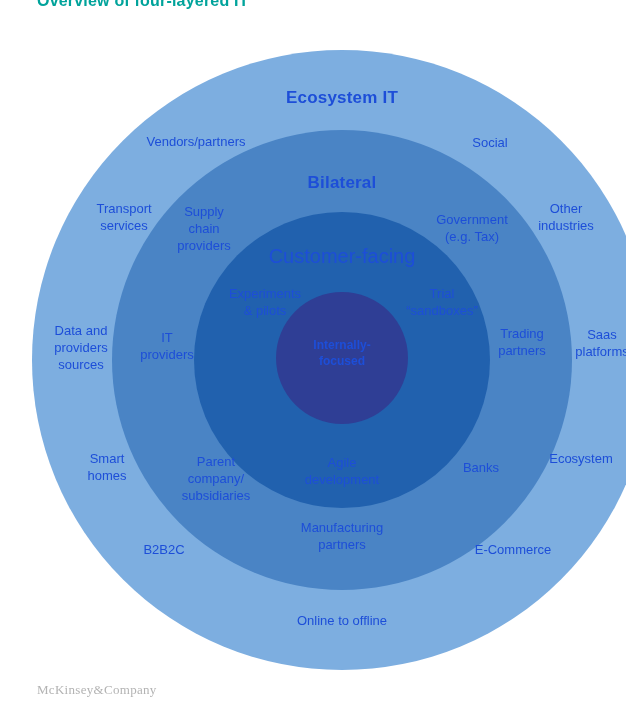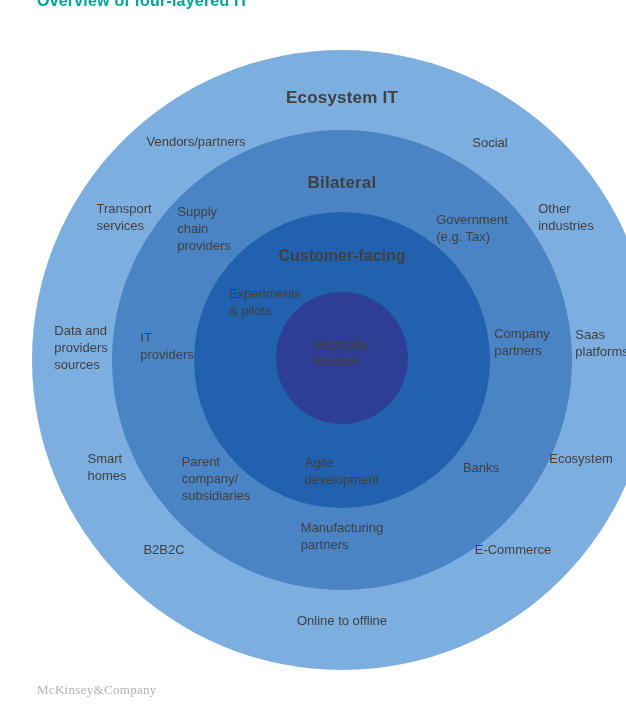--- a/index.html
+++ b/index.html
@@ -26,33 +26,34 @@
     position: absolute;
     border-radius: 50%;
   }
   .ring1 { left: 3px;   top: 50px;  width: 620px; height: 620px; background: #7DAEE0; }
   .ring2 { left: 83px;  top: 130px; width: 460px; height: 460px; background: #4A84C5; }
   .ring3 { left: 165px; top: 212px; width: 296px; height: 296px; background: #2161AE; }
   .core  { left: 247px; top: 292px; width: 132px; height: 132px; background: #2F3E95; }
   .lbl {
     position: absolute;
     transform: translate(-50%, -50%);
-    color: #404040;
+    color: #1d4ed8;
     font-size: 13px;
     line-height: 1.3;
+    text-align: center;
     white-space: pre-line;
   }
   .ring-title {
     font-size: 17px;
     font-weight: bold;
     letter-spacing: 0.2px;
   }
   .sub-title {
-    font-size: 16px;
-    font-weight: bold;
+    font-size: 20px;
+    font-weight: normal;
   }
   .core-title {
     font-size: 12px;
     font-weight: bold;
     line-height: 1.35;
   }
   .footer {
     position: absolute;
     left: 8px;
     top: 682px;
@@ -94,32 +95,34 @@
   <div class="lbl" style="left:313px; top:621px">Online to offline</div>
 
   <div class="lbl ring-title" style="left:313px; top:183px">Bilateral</div>
   <div class="lbl" style="left:175px; top:229px">Supply
 chain
 providers</div>
   <div class="lbl" style="left:443px; top:229px">Government
 (e.g. Tax)</div>
   <div class="lbl" style="left:138px; top:347px">IT
 providers</div>
-  <div class="lbl" style="left:493px; top:343px">Company
+  <div class="lbl" style="left:493px; top:343px">Trading
 partners</div>
   <div class="lbl" style="left:187px; top:479px">Parent
 company/
 subsidiaries</div>
   <div class="lbl" style="left:452px; top:468px">Banks</div>
   <div class="lbl" style="left:313px; top:537px">Manufacturing
 partners</div>
 
   <div class="lbl sub-title" style="left:313px; top:256px">Customer-facing</div>
   <div class="lbl" style="left:236px; top:303px">Experiments
 &amp; pilots</div>
+  <div class="lbl" style="left:413px; top:303px">Trial
+“sandboxes”</div>
   <div class="lbl" style="left:313px; top:472px">Agile
 development</div>
 
   <div class="lbl core-title" style="left:313px; top:353px">Internally-
 focused</div>
 
   <div class="footer">McKinsey&amp;Company</div>
 
 </div>
 

